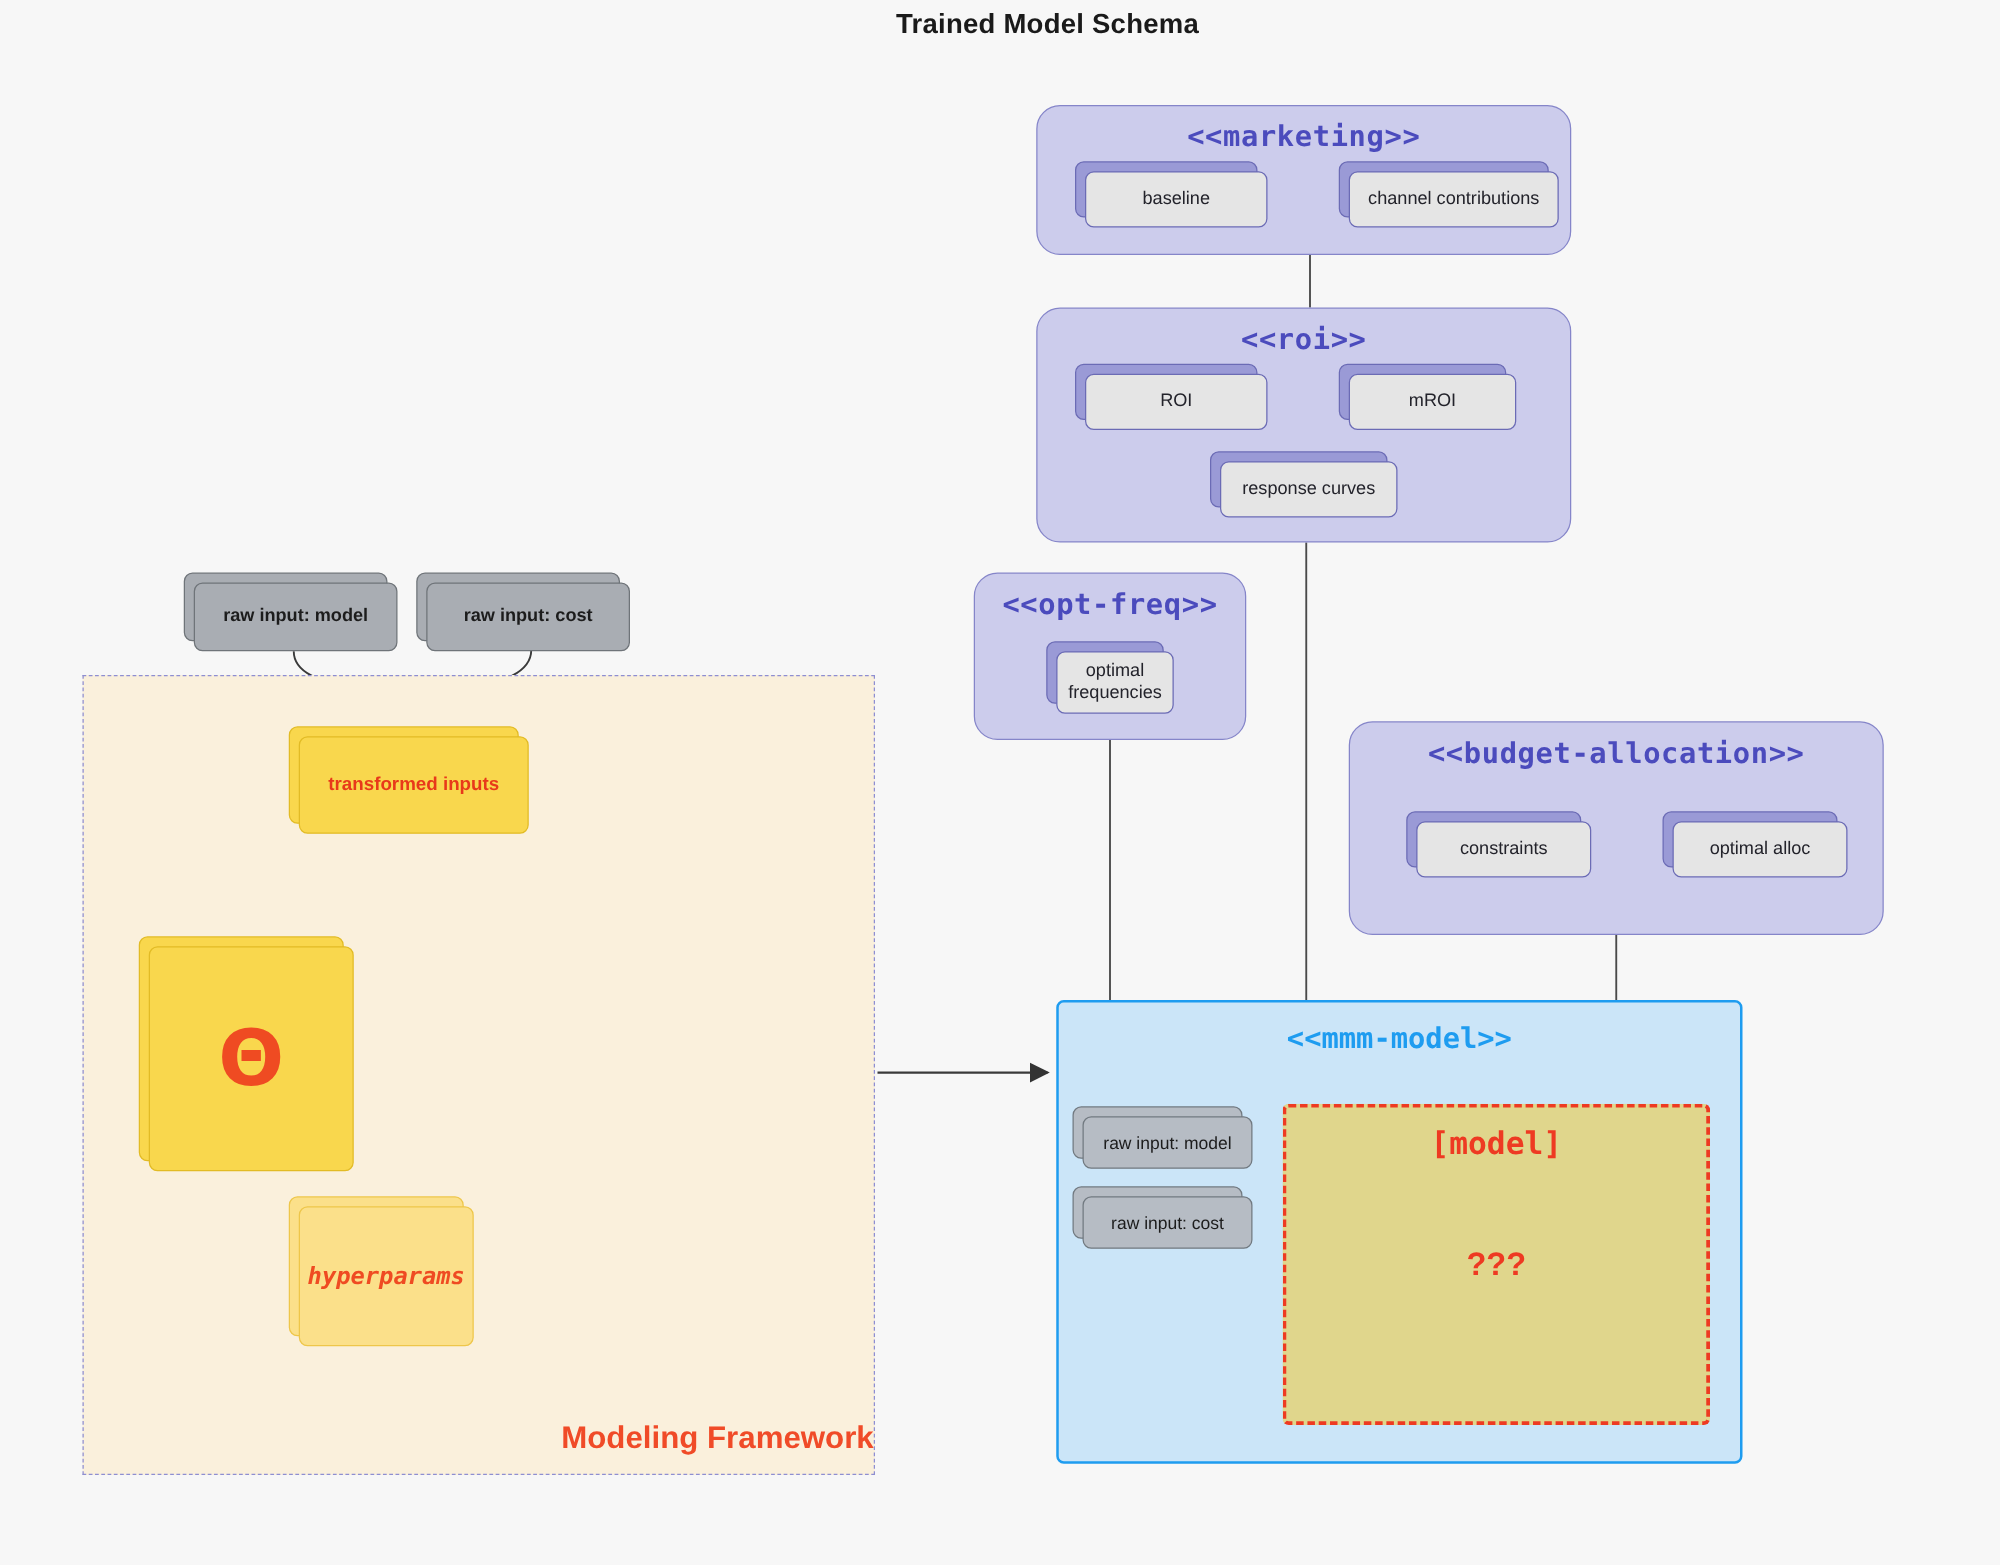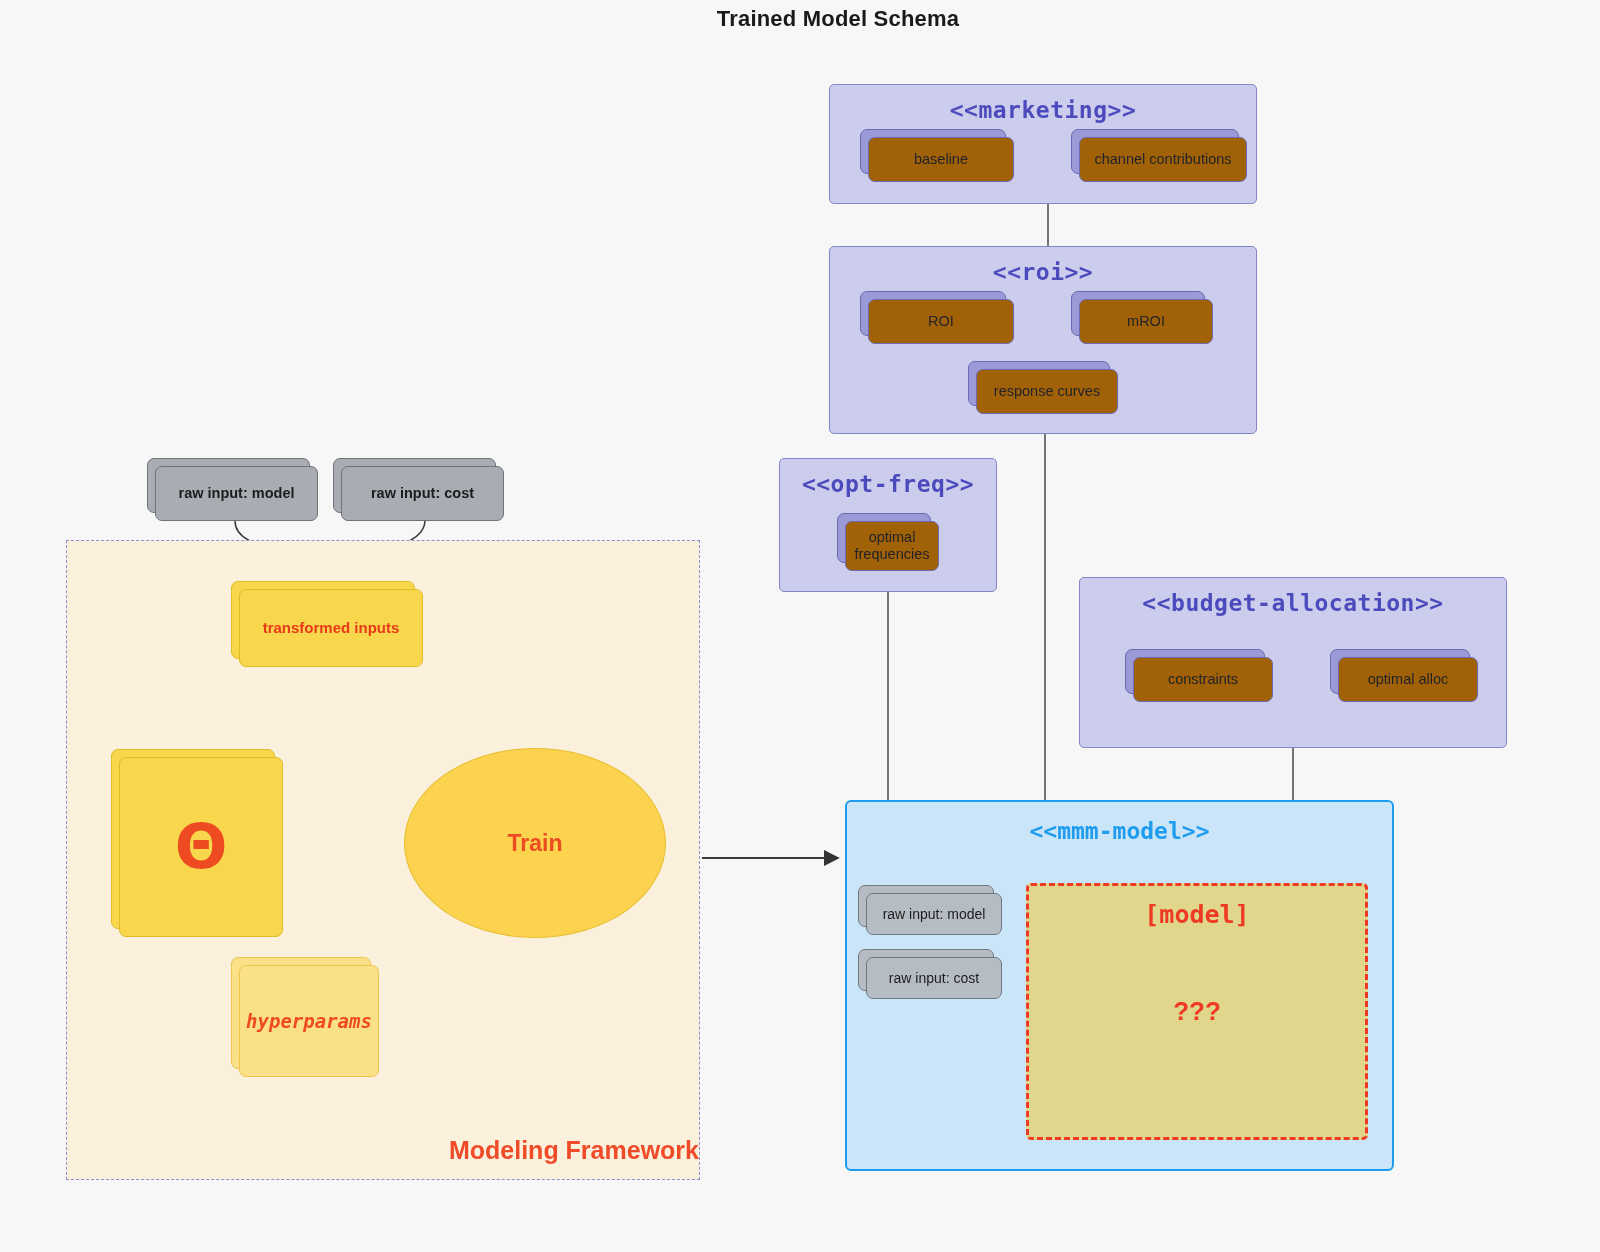--- a/index.html
+++ b/index.html
@@ -19,21 +19,21 @@
     font-size:22px;font-weight:bold;color:#1a1a1a;
     letter-spacing:.2px;
     padding-left:38px;
   }
 
   
   .pkg{
     position:absolute;
     background:#ccccec;
     border:1.4px solid #8585c9;
-    border-radius:5px;
+    border-radius:19px;
     box-sizing:border-box;
   }
   .pkg-title{
     position:absolute;left:0;right:0;top:12px;
     text-align:center;
     font-family:"DejaVu Sans Mono","Liberation Mono",monospace;
     font-size:23px;font-weight:bold;color:#4b4bbd;
     letter-spacing:.5px;
   }
 
@@ -43,21 +43,21 @@
     position:absolute;left:-8px;top:-8px;width:100%;height:100%;
     box-sizing:border-box;border-radius:7px;
   }
   .stack .front{
     position:absolute;left:0;top:0;width:100%;height:100%;
     box-sizing:border-box;border-radius:7px;
     display:flex;align-items:center;justify-content:center;
     text-align:center;line-height:1.18;
   }
   .stack.v .back{background:#9a9ad6;border:1.4px solid #6b6bb5;}
-  .stack.v .front{background:#a16207;border:1.4px solid #6b6bb5;color:#23232b;font-size:14.5px;}
+  .stack.v .front{background:#e5e5e5;border:1.4px solid #6b6bb5;color:#23232b;font-size:14.5px;}
   .stack.g .back{background:#a9adb3;border:1.4px solid #6f7479;}
   .stack.g .front{background:#a9adb3;border:1.4px solid #6f7479;color:#1c1c1c;font-size:14.5px;font-weight:bold;}
   .stack.gs .back{background:#b6bcc4;border:1.4px solid #717980;}
   .stack.gs .front{background:#b6bcc4;border:1.4px solid #717980;color:#1c1c1c;font-size:14px;}
   .stack.y .back{background:#f9d74d;border:1.4px solid #e2bb25;}
   .stack.y .front{background:#f9d74d;border:1.4px solid #e2bb25;color:#e8391a;font-size:15px;font-weight:bold;}
   .stack.y2 .back{background:#fbe08a;border:1.4px solid #eec64a;}
   .stack.y2 .front{background:#fbe08a;border:1.4px solid #eec64a;color:#e8391a;}
 
   
@@ -267,17 +267,14 @@
     </div>
   </div>
 
   <div class="stack y2" style="left:239px;top:965px;width:140px;height:112px;font-style:italic;">
     <div class="back"></div>
     <div class="front">
       <span class="mono-red">hyperparams</span>
     </div>
   </div>
 
-  <div class="ellipse">
-    <span>Train</span>
-  </div>
 
 </div>
 
 </body></html>

